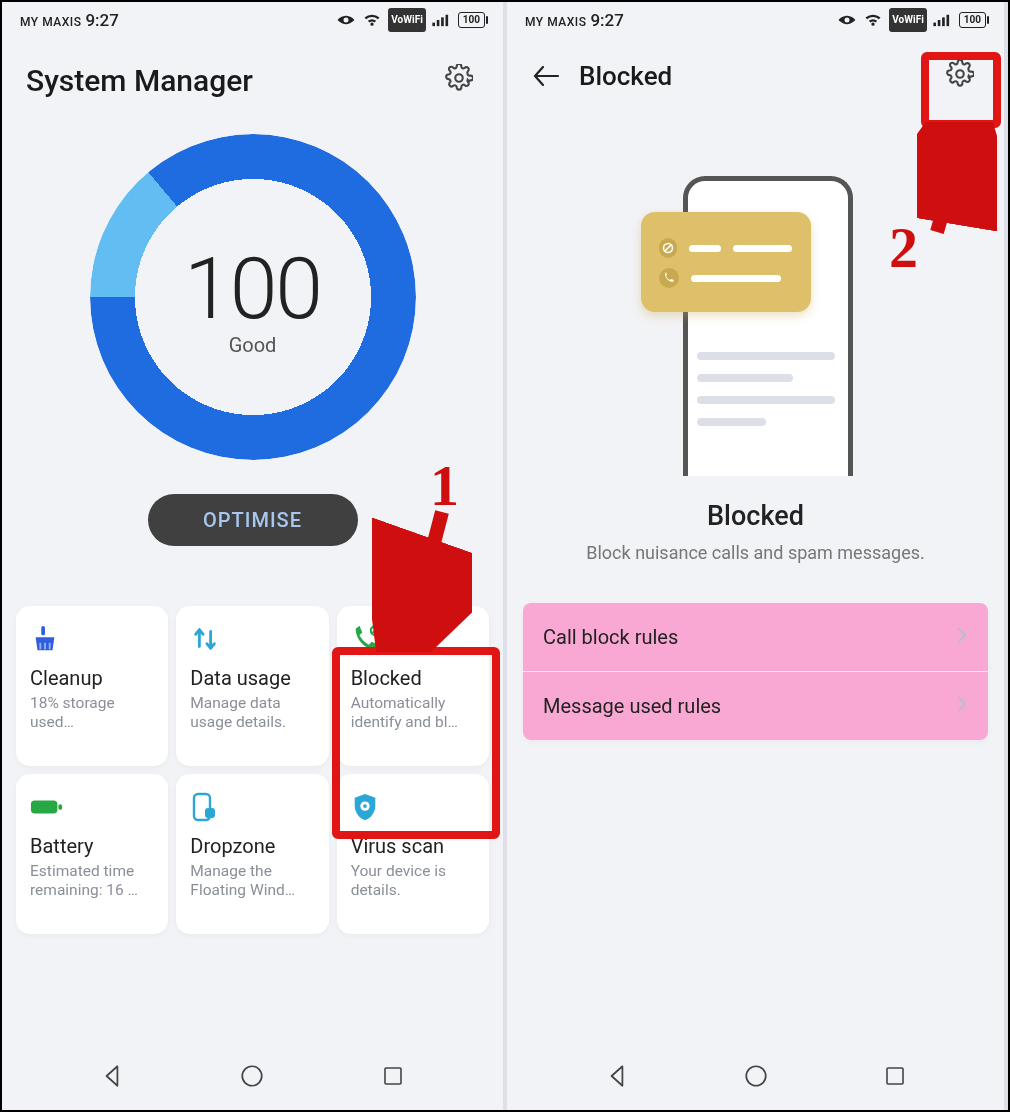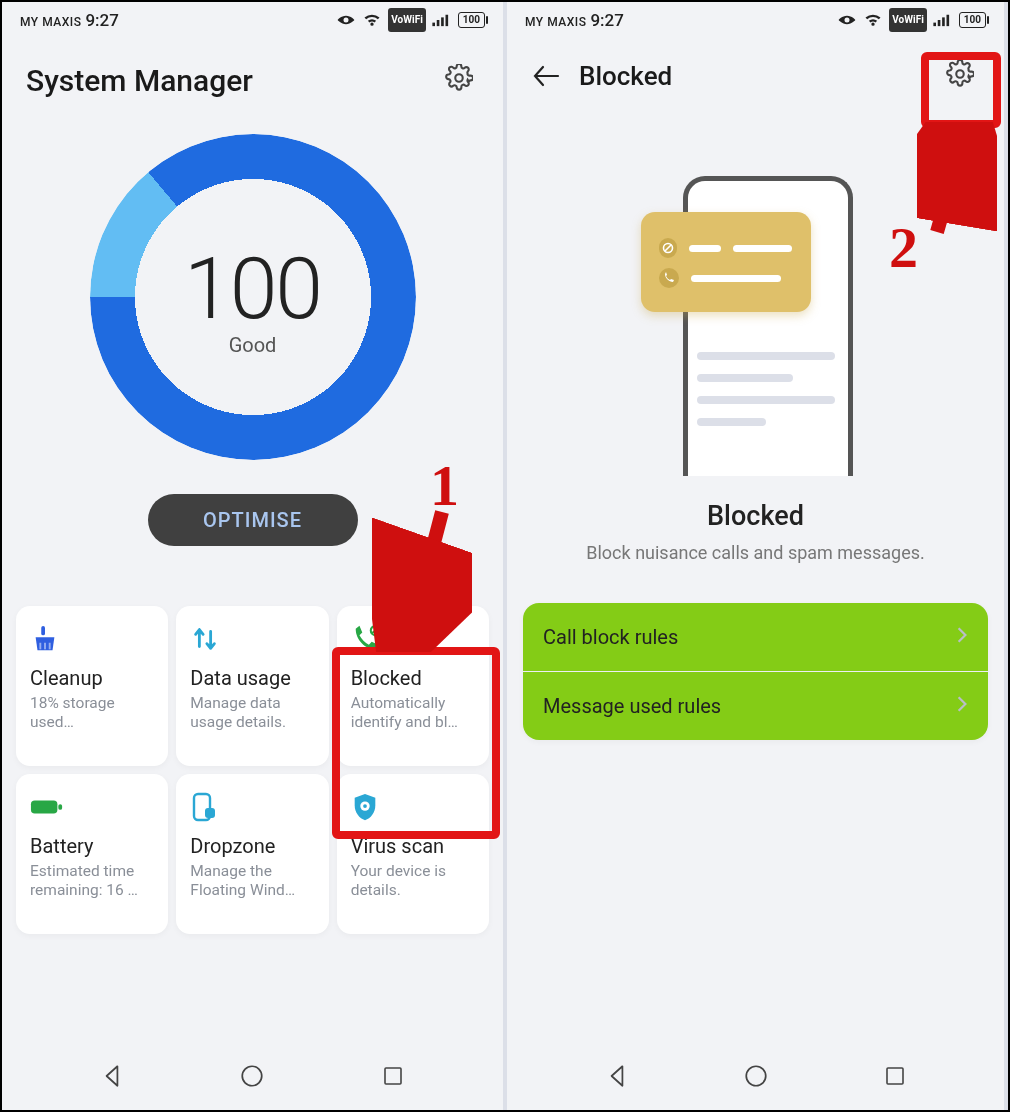--- a/index.html
+++ b/index.html
@@ -122,21 +122,21 @@
   .phone-ill .card .row { display:flex; align-items:center; gap:12px; margin:10px 0; }
   .phone-ill .card .circ { width:20px; height:20px; border-radius:10px; background:#c9a94f; display:flex; align-items:center; justify-content:center; }
   .phone-ill .card .bar1 { height:7px; border-radius:4px; background:#fff; }
   .phone-ill .lines { position:absolute; right:26px; left:46px; top:200px; display:flex; flex-direction:column; gap:14px; }
   .phone-ill .line { height:8px; background:#dcdfe8; border-radius:4px; }
 
   .blocked-title { font-size:27px; font-weight:500; color:#222; margin-top:18px; }
   .blocked-sub   { font-size:18px; color:#777; margin-top:10px; }
 
   .rules {
-    margin: 40px 16px 0; background:#84cc16; border-radius:16px;
+    margin: 40px 16px 0; background:#f9a8d4; border-radius:8px;
     box-shadow: 0 2px 6px rgba(0,0,0,0.04);
   }
   .rulerow {
     display:flex; align-items:center; justify-content:space-between;
     padding: 22px 20px; font-size:20px; color:#222;
   }
   .rulerow + .rulerow { border-top:1px solid #eceef2; }
   .chev { color:#b9bec7; }
 
   

